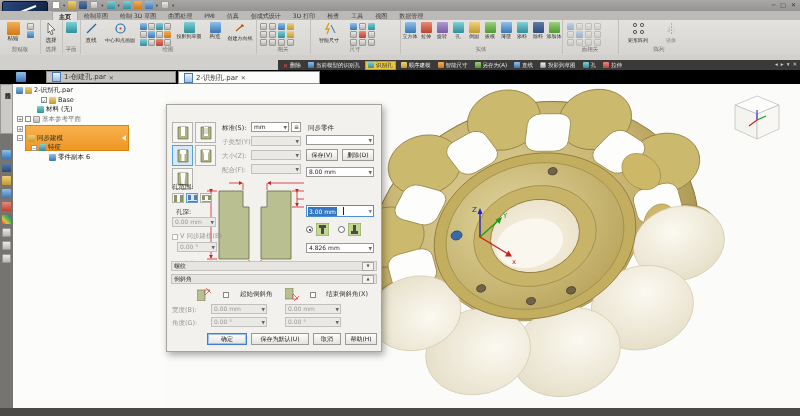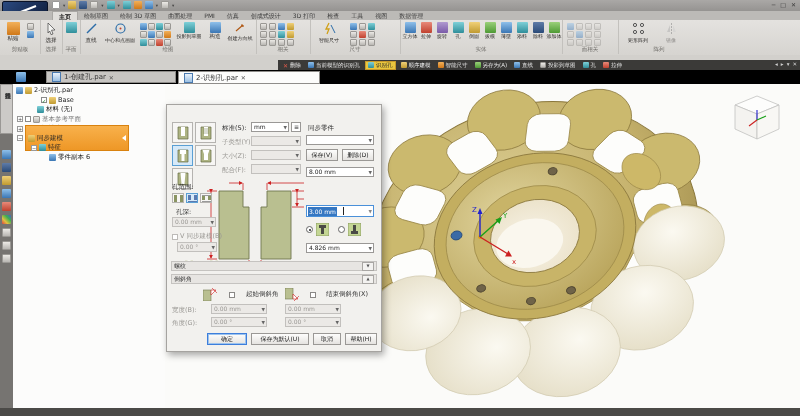--- a/index.html
+++ b/index.html
@@ -801,21 +801,21 @@
 
     <div class="sect" style="top:156px">
       <span>螺纹</span>
       <span class="sbtn">▼</span>
     </div>
     <div class="sect" style="top:169px">
       <span>倒斜角</span>
       <span class="sbtn">▲</span>
     </div>
 
-    <div class="rowflex" style="left:36px;top:183px;gap:11px">
+    <div class="rowflex" style="left:30px;top:183px;gap:11px">
       <svg width="15" height="13">
           <rect x="0" y="2" width="8" height="11" fill="#b9bf90" stroke="#70774e" stroke-width=".6"></rect>
           <path d="M8,2 L13,2 L8,7 Z" fill="#fff" stroke="#cc2222" stroke-width=".6"></path>
           <line x1="9" y1="0" x2="14" y2="5" stroke="#cc2222" stroke-width=".6"></line>
         </svg>
       <span class="chk"></span>
       <span class="dl" style="position:static">起始倒斜角</span>
     </div>
     <div class="rowflex" style="left:118px;top:183px;gap:10px">
       <svg width="15" height="13">

